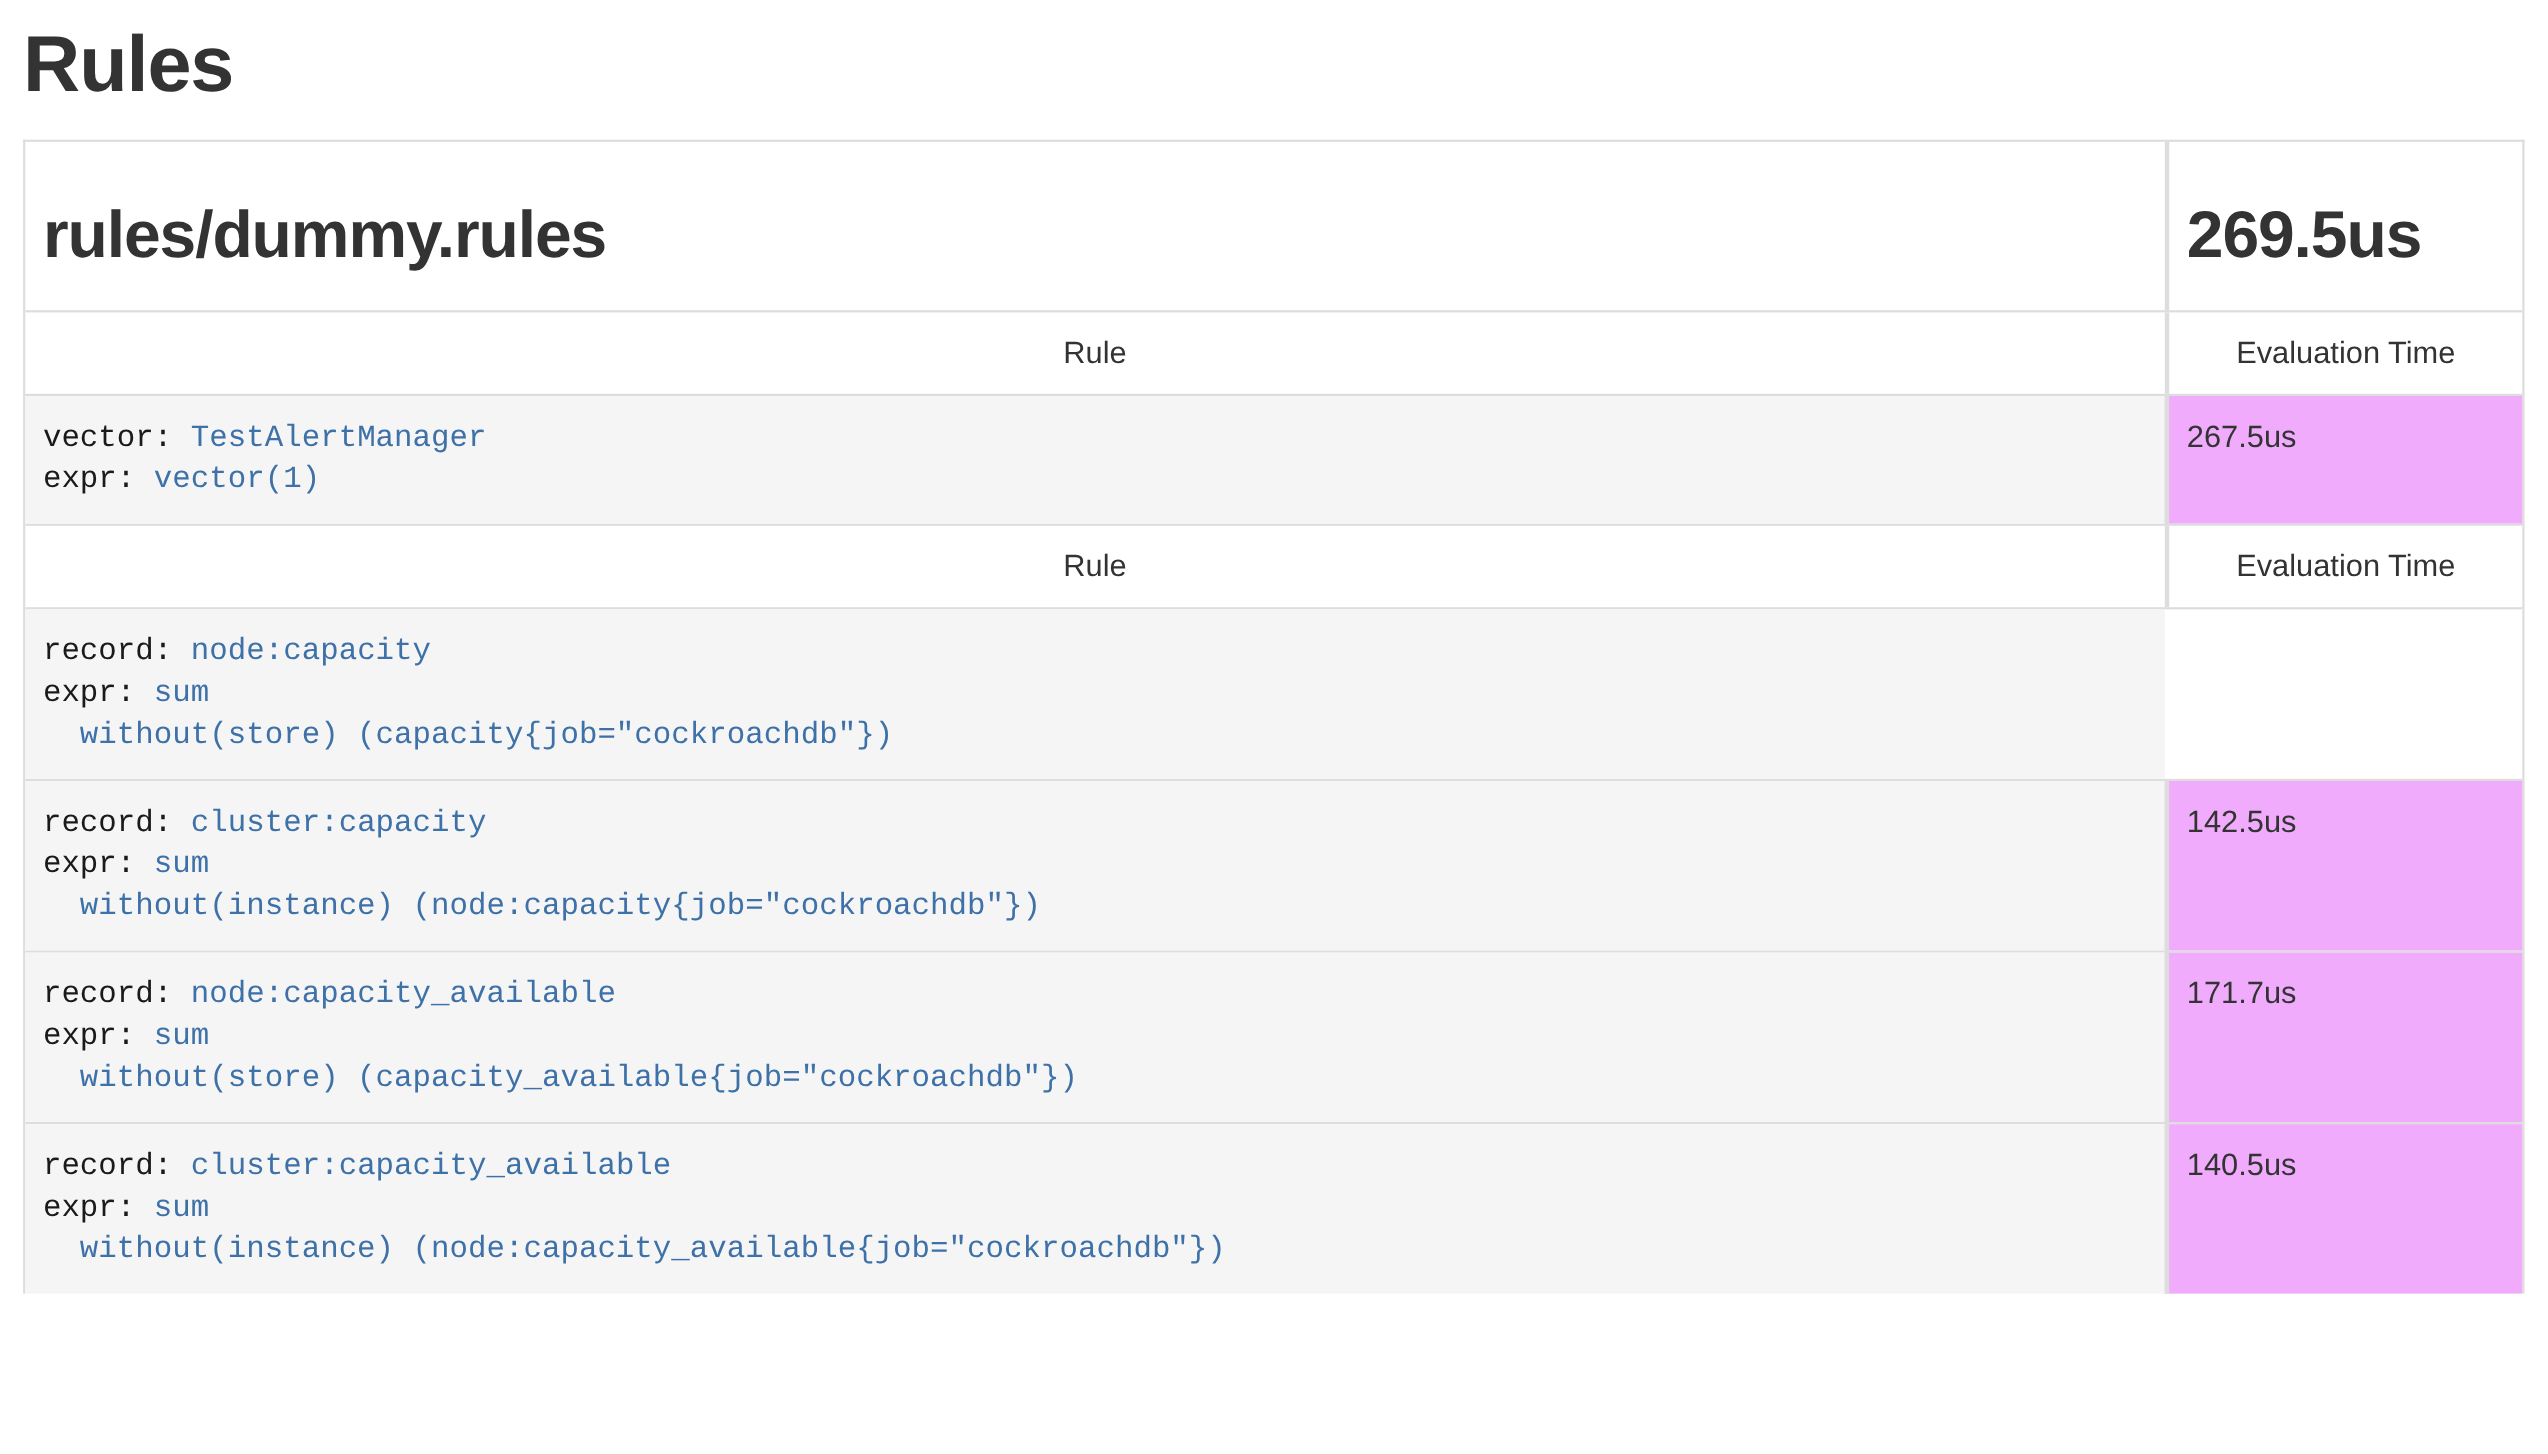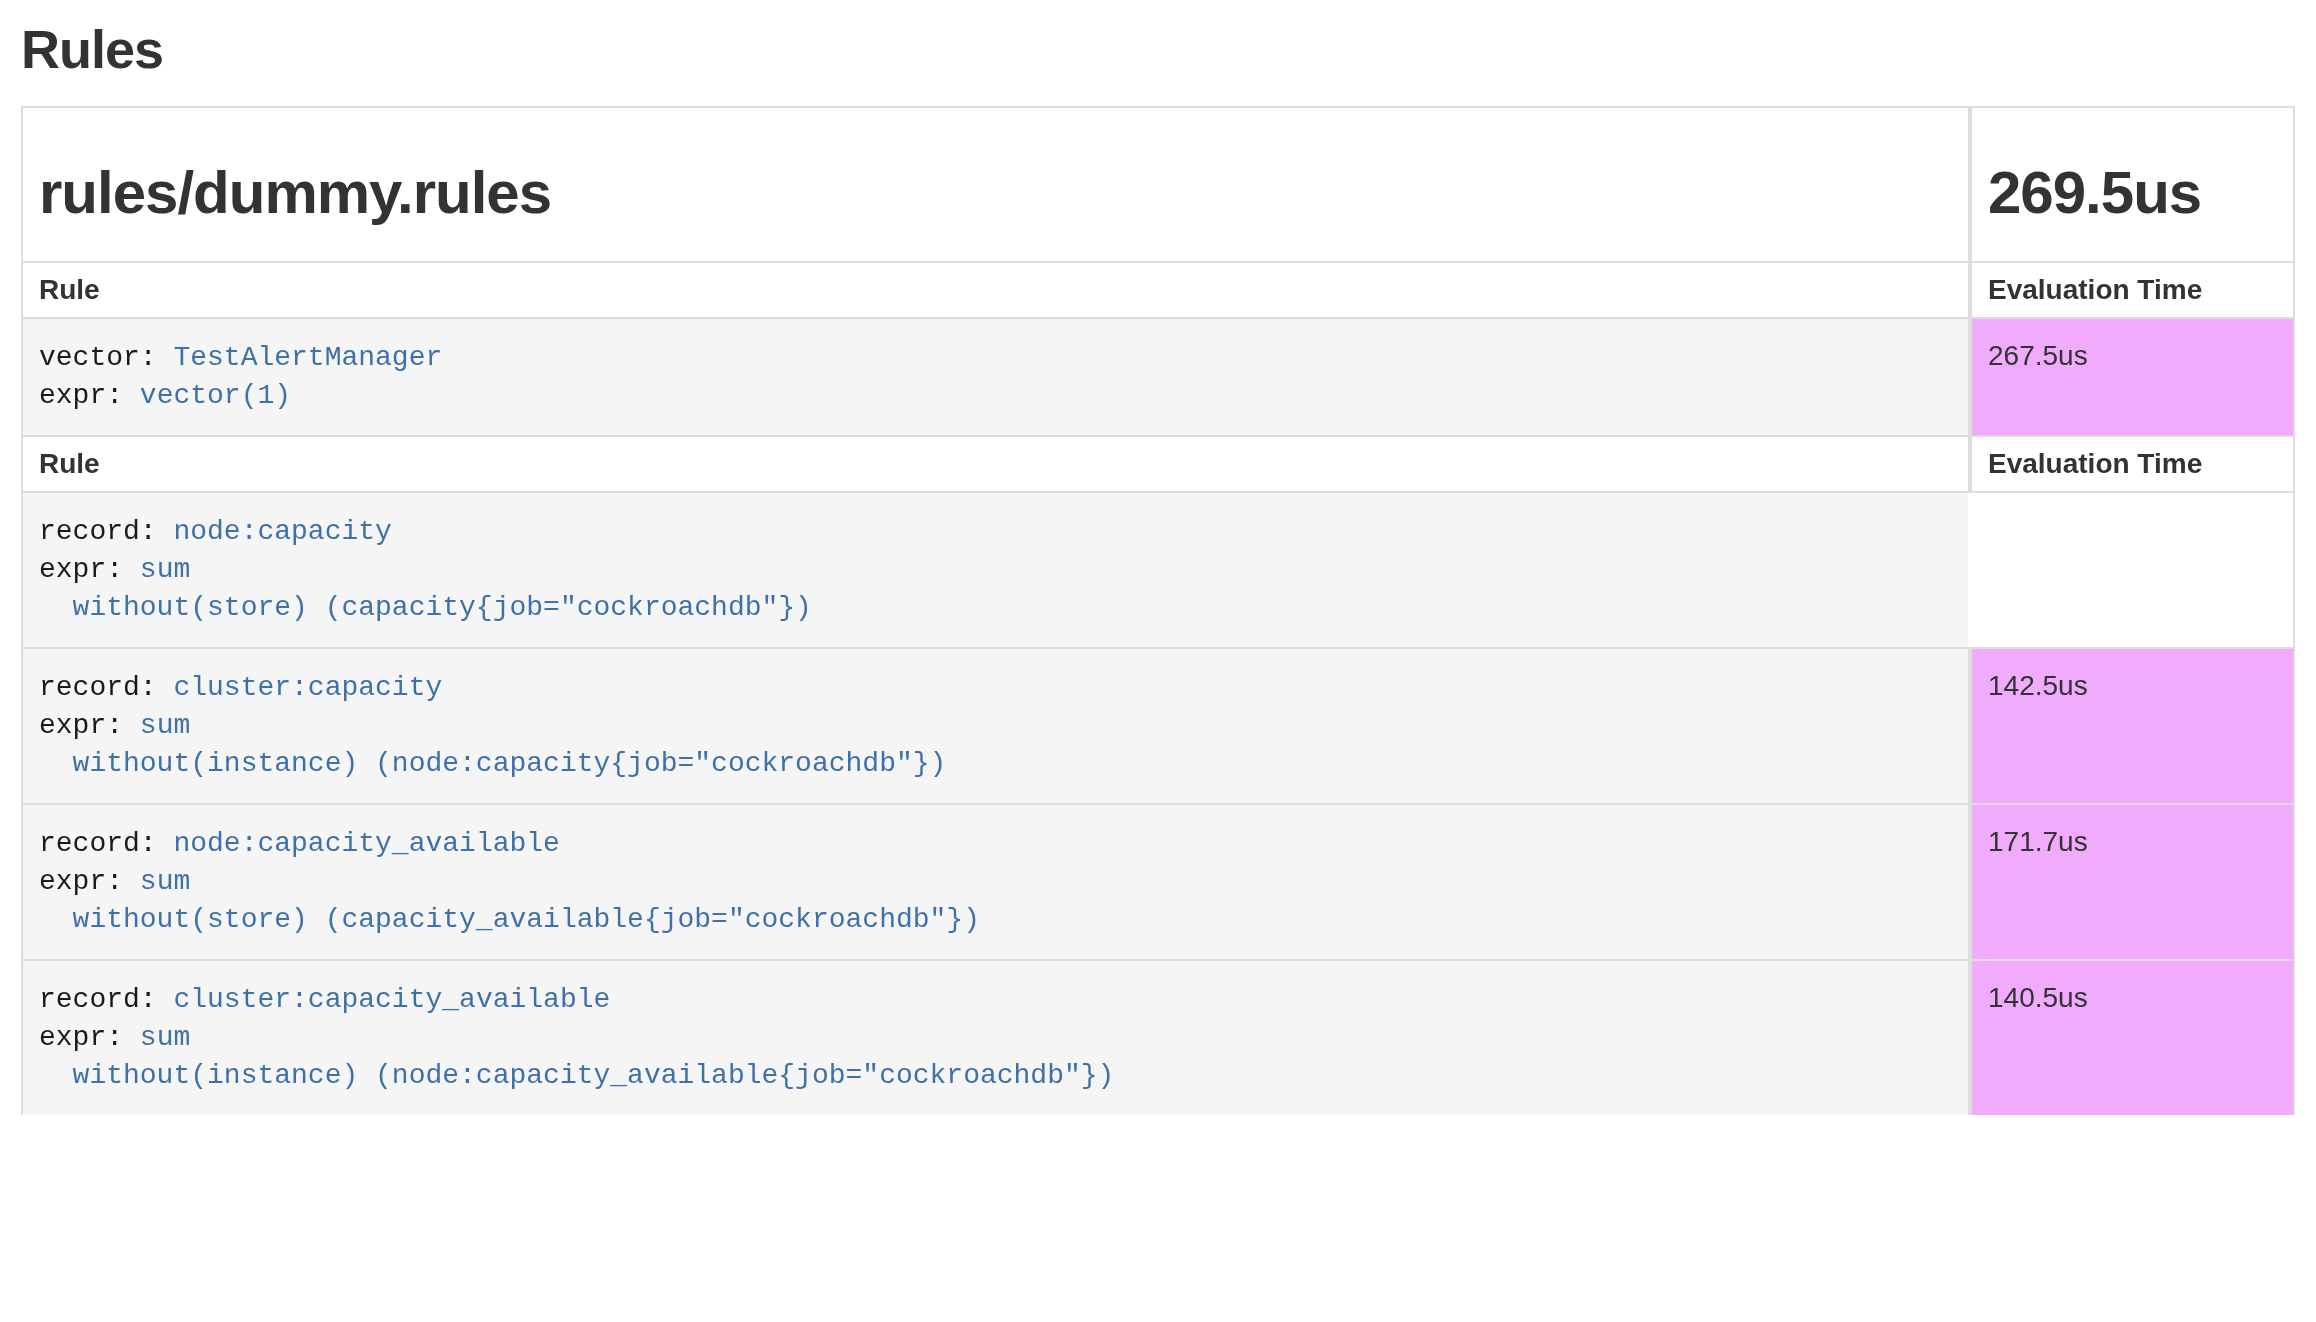--- a/index.html
+++ b/index.html
@@ -11,38 +11,38 @@
   }
   *{box-sizing:border-box;}
   html,body{margin:0;padding:0;}
   body{
     width:2316px;height:1322px;overflow:hidden;background:#ffffff;
     padding:18px 21px 0 21px;
     font-family:"Liberation Sans", sans-serif;
     color:var(--text);
   }
   .page-title{
-    font-size:54px;line-height:1.15;font-weight:bold;
+    font-size:72px;line-height:1.15;font-weight:bold;
     letter-spacing:-1px;margin:0 0 26px 0;
   }
   .rules-table{
     border:2px solid var(--border);
     border-bottom:0;
     background:#ffffff;
   }
   .row{display:grid;grid-template-columns:1fr 325px;}
   .row + .row{border-top:2px solid var(--border);}
   .cell-side{border-left:4px solid var(--border);}
   .group-cell{padding:50px 16px 34px 16px;}
   .group-title{
     font-size:60px;line-height:1.15;font-weight:bold;
     letter-spacing:-1px;margin:0;white-space:nowrap;
   }
   .head-cell{
-    padding:12px 16px;font-size:28px;line-height:30px;font-weight:bold;
+    padding:22px 16px;font-size:28px;line-height:30px;font-weight:normal;text-align:center;
   }
   .code-cell{background:var(--row-bg);padding:20px 16px;}
   .code-cell pre{
     margin:0;font-family:"Liberation Mono", monospace;
     font-size:28px;line-height:38px;color:var(--code-text);white-space:pre;
   }
   .code-link{color:var(--link);text-decoration:none;cursor:pointer;margin-top:20px;}
   .eval-cell{
     background:#f0abfc;padding:20px 16px;font-size:28px;line-height:34px;
   }

